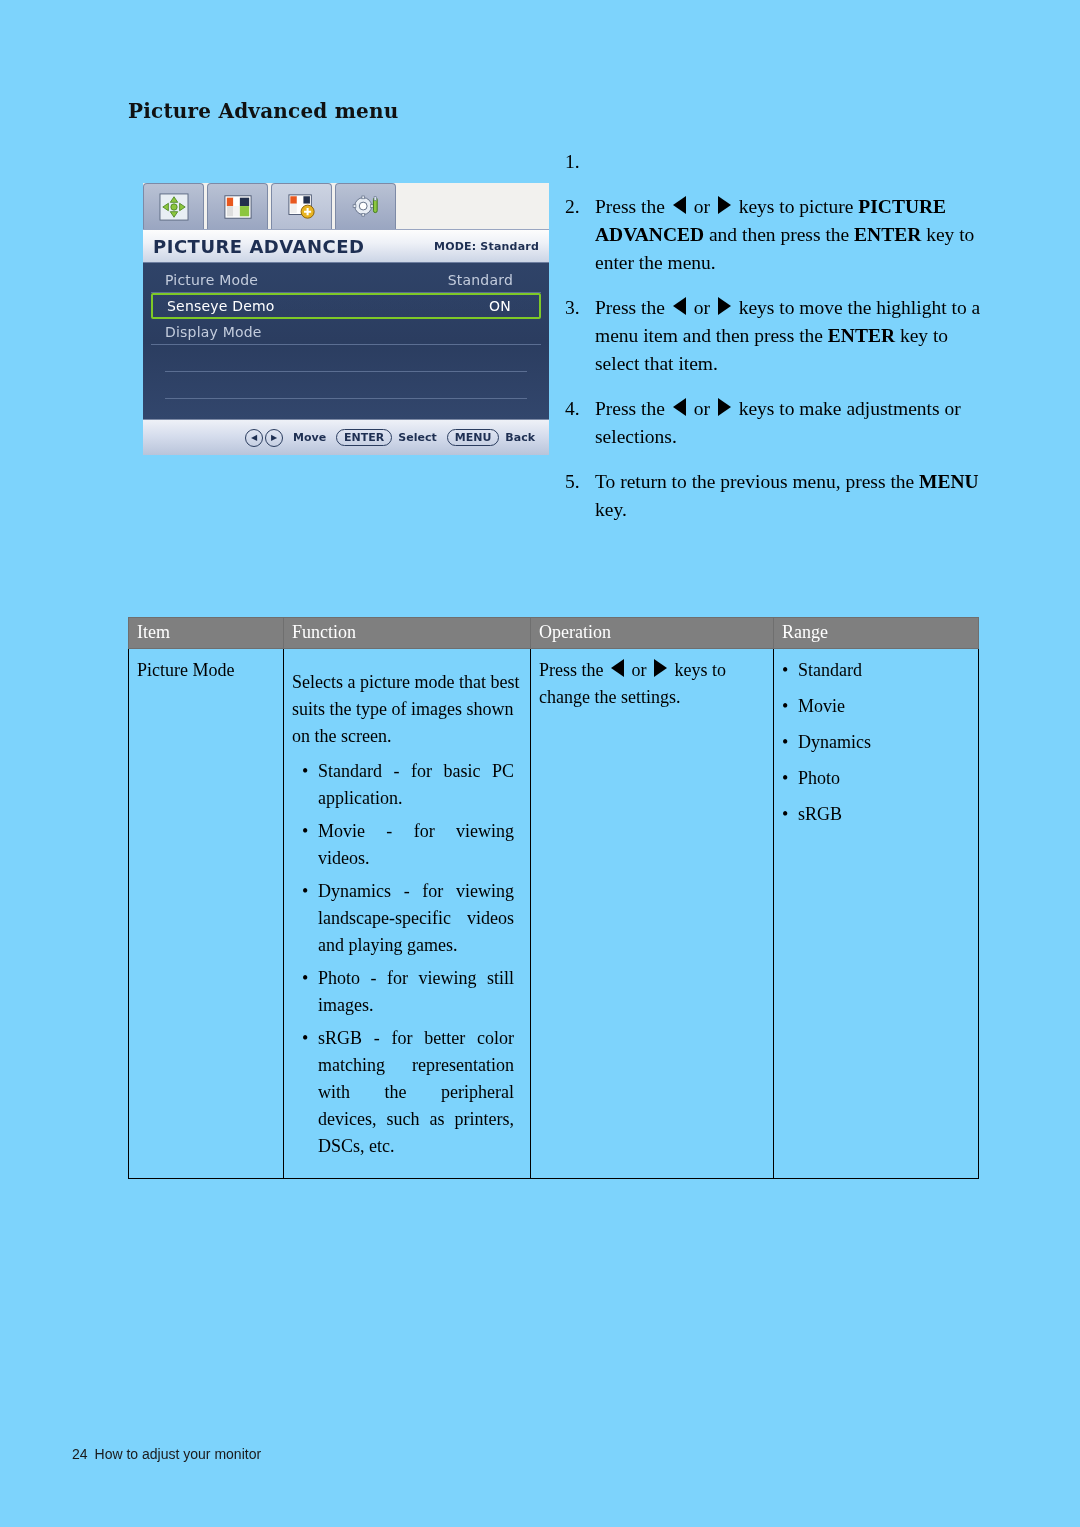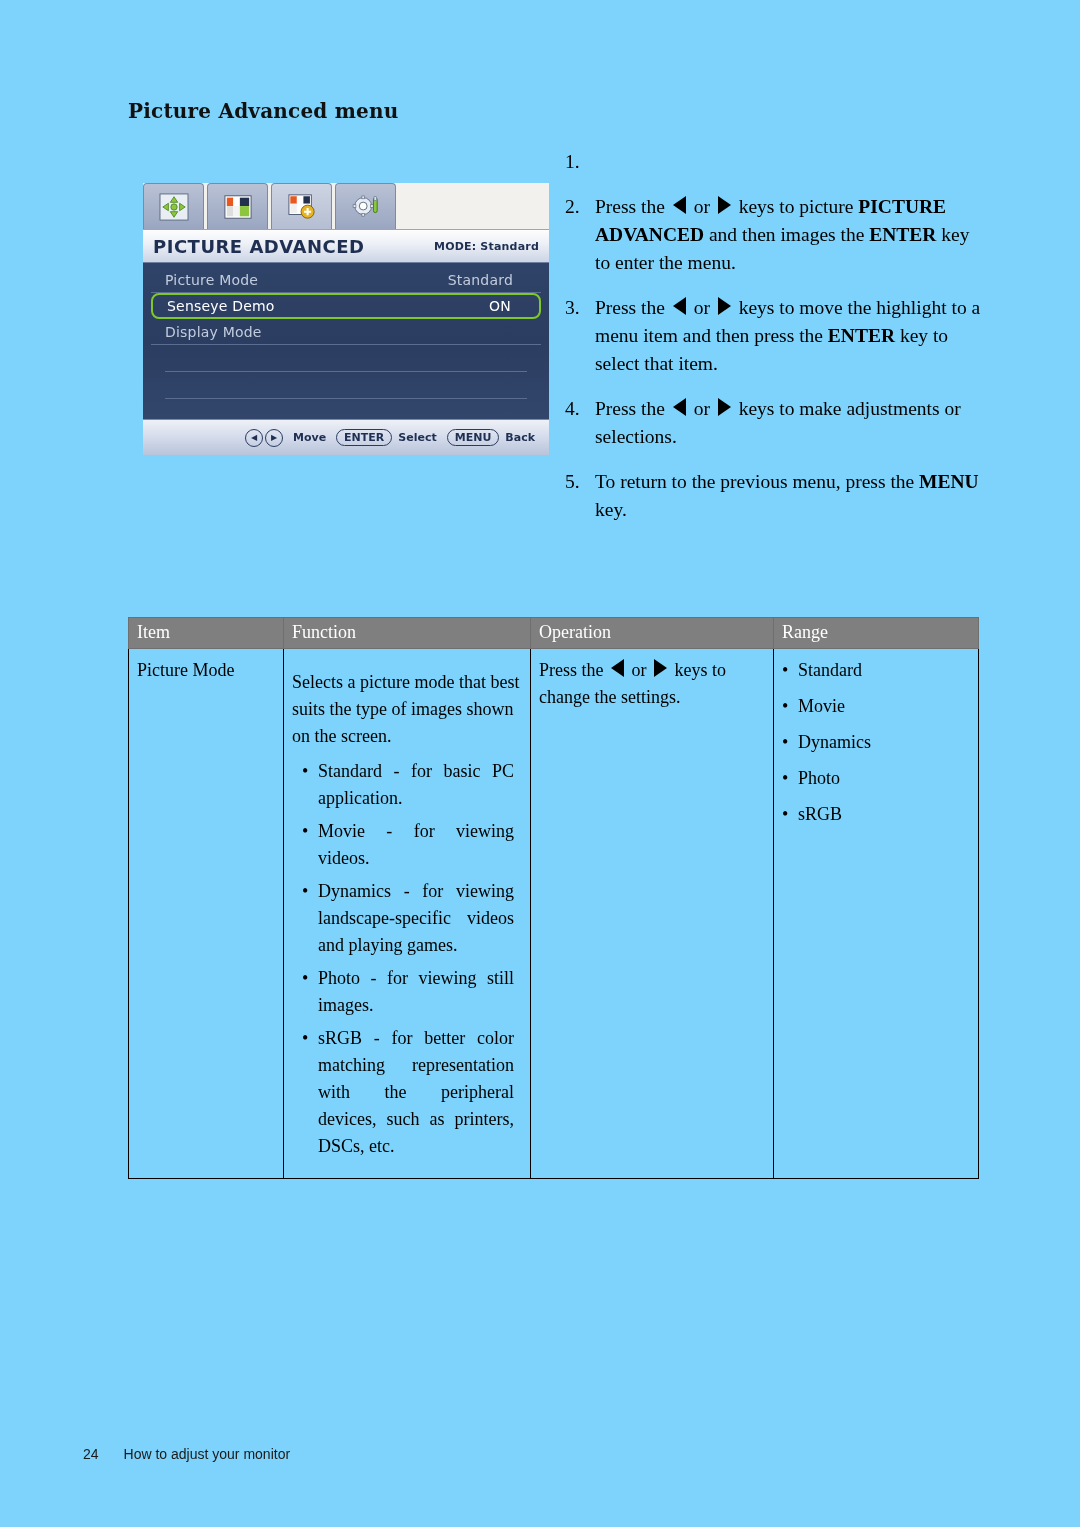--- a/index.html
+++ b/index.html
@@ -119,21 +119,21 @@
     height: 26px;
     display: flex;
     align-items: center;
     justify-content: space-between;
     padding: 0 14px;
     box-sizing: border-box;
     border-bottom: 1px solid #5b6e92;
   }
   .osd-row.highlight {
     border: 2px solid #7ec927;
-    border-radius: 8px;
+    border-radius: 2px;
     background: linear-gradient(180deg, #35497010 0%, #2c3f6400 100%);
     text-align: center;
   }
   .osd-row .label {
     font-size: 14px;
     color: #c3ccdd;
     letter-spacing: 0.2px;
   }
   .osd-row.highlight .label { color: #ffffff; }
   .osd-row .value {
@@ -288,27 +288,27 @@
     content: "\2022";
     position: absolute;
     left: 0;
     top: 0;
   }
   .op-text { margin: 0; }
 
   
   .page-footer {
     position: absolute;
-    left: 83px;
+    left: 72px;
     top: 1446px;
     font-family: "Liberation Sans", sans-serif;
     font-size: 14px;
     color: #1a1a1a;
     display: flex;
-    gap: 25px;
+    gap: 7px;
     align-items: center;
   }
 </style>
 </head>
 <body>
 
 <div class="page">
 
   <div class="page-heading">Picture Advanced menu</div>
 
@@ -404,21 +404,21 @@
   </div>
 
   <div class="steps">
 
     <div class="step">
       <span class="step-num">1.</span>
     </div>
 
     <div class="step">
       <span class="step-num">2.</span>
-      <span class="step-text"><span>Press the </span><span class="tri tri-left"></span><span> or </span><span class="tri tri-right"></span><span> keys to picture </span><b>PICTURE ADVANCED</b><span> and then images the </span><b>ENTER</b><span> key to enter the menu.</span></span>
+      <span class="step-text"><span>Press the </span><span class="tri tri-left"></span><span> or </span><span class="tri tri-right"></span><span> keys to picture </span><b>PICTURE ADVANCED</b><span> and then press the </span><b>ENTER</b><span> key to enter the menu.</span></span>
     </div>
 
     <div class="step">
       <span class="step-num">3.</span>
       <span class="step-text"><span>Press the </span><span class="tri tri-left"></span><span> or </span><span class="tri tri-right"></span><span> keys to move the highlight to a menu item and then press the </span><b>ENTER</b><span> key to select that item.</span></span>
     </div>
 
     <div class="step">
       <span class="step-num">4.</span>
       <span class="step-text"><span>Press the </span><span class="tri tri-left"></span><span> or </span><span class="tri tri-right"></span><span> keys to make adjustments or selections.</span></span>

